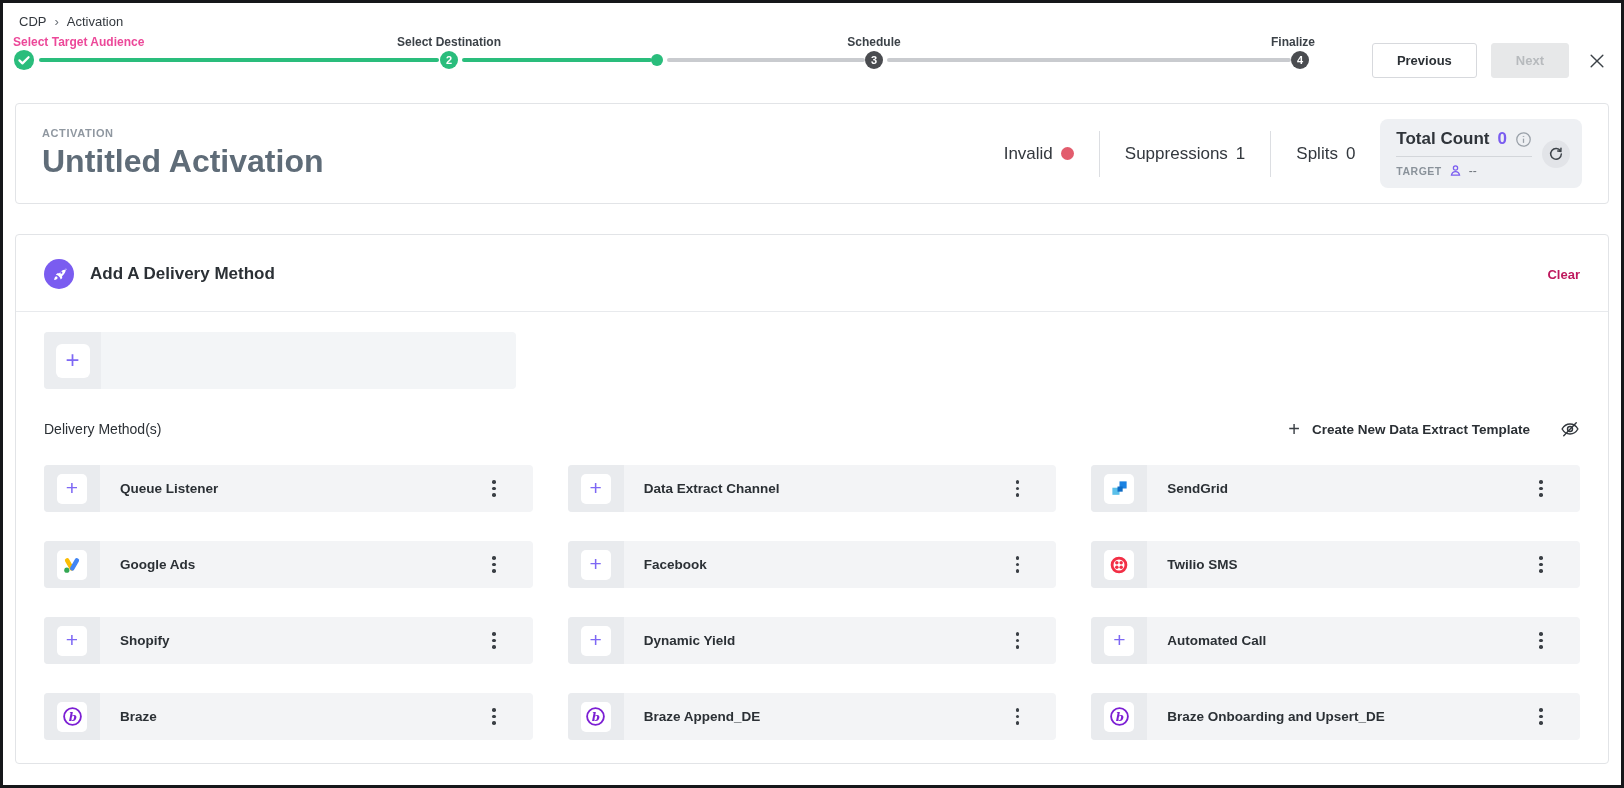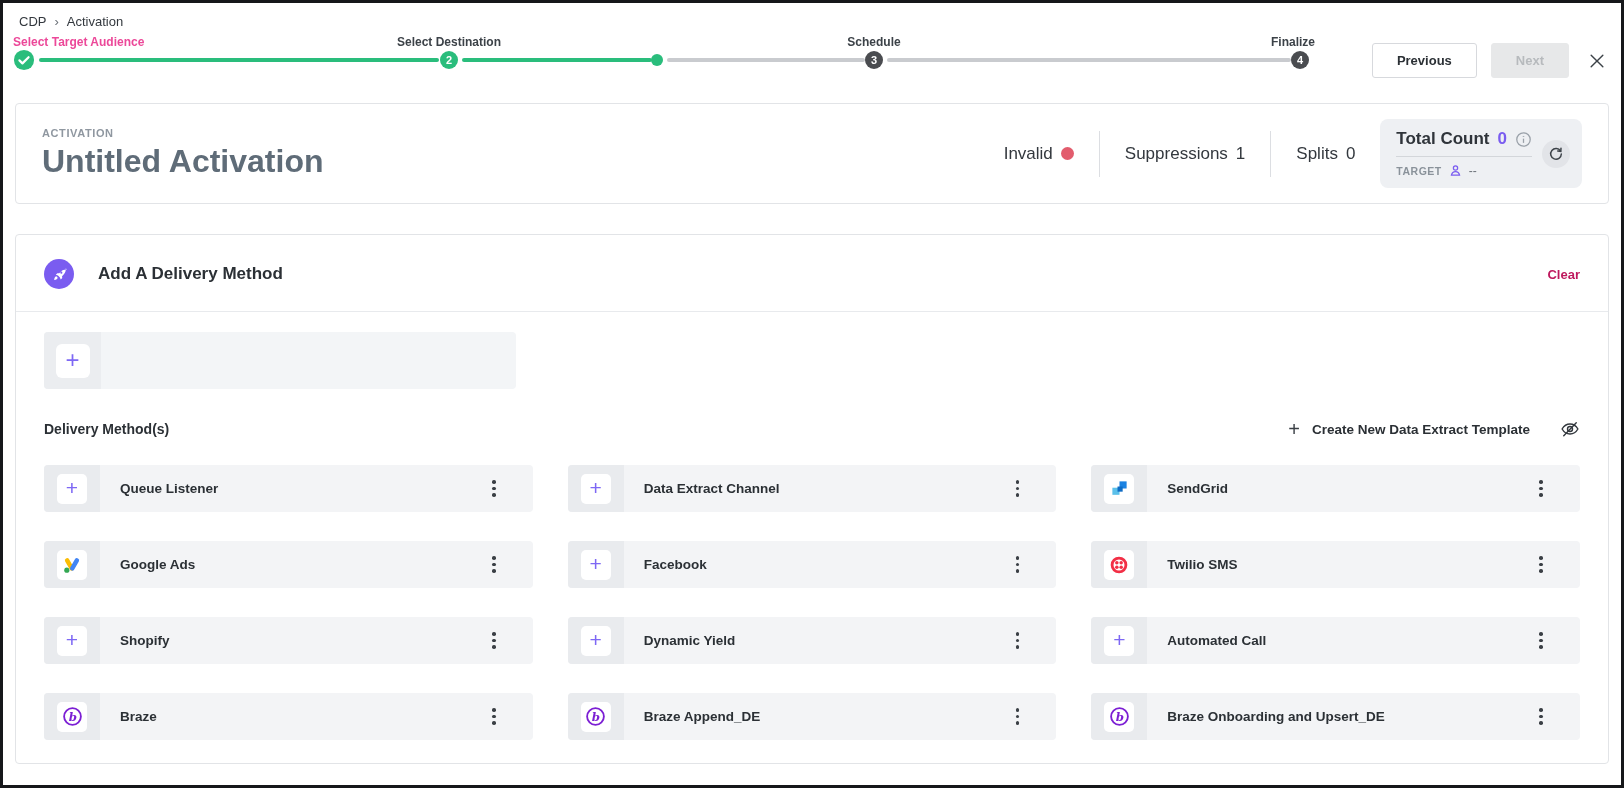--- a/index.html
+++ b/index.html
@@ -46,29 +46,29 @@
   .tc-value { font-size: 17px; font-weight: bold; color: #7a5cf0; }
   .tc-row2 { display: flex; align-items: center; gap: 6px; margin-top: 6px; }
   .tc-target-label { font-size: 10.5px; font-weight: bold; letter-spacing: 0.5px; color: #8a929a; }
   .tc-target-value { font-size: 12px; color: #6b7178; }
   .refresh-btn { width: 28px; height: 28px; border-radius: 50%; background: #e2e4e8; display: flex; align-items: center; justify-content: center; cursor: pointer; }
 
   
   .delivery-card { margin: 30px 12px 0; border: 1px solid #e2e4e7; border-radius: 4px; padding: 24px 28px 30px; height: 530px; }
   .delivery-header { display: flex; align-items: center; }
   .rocket-badge { width: 30px; height: 30px; border-radius: 50%; background: #7a5cf0; display: flex; align-items: center; justify-content: center; }
-  .delivery-title { font-size: 17px; font-weight: bold; color: #2b3035; margin-left: 24px; }
+  .delivery-title { font-size: 17px; font-weight: bold; color: #2b3035; margin-left: 16px; }
   .clear-link { margin-left: auto; font-size: 13px; font-weight: 700; color: #be185d; cursor: pointer; }
   .card-divider { height: 1px; background: #e8eaed; margin: 22px -28px 0; }
   .add-slot { margin-top: 20px; width: 472px; height: 57px; background: #f3f5f7; border-radius: 4px; display: flex; overflow: hidden; cursor: pointer; }
   .add-slot-left { width: 57px; height: 100%; background: #ebedf0; display: flex; align-items: center; justify-content: center; }
   .white-badge { width: 34px; height: 34px; background: #fff; border-radius: 6px; display: flex; align-items: center; justify-content: center; }
   .plus-glyph { color: #7e68f4; font-size: 24px; font-weight: 400; line-height: 1; transform: translateY(-1px); }
   .methods-header { margin-top: 30px; display: flex; align-items: center; }
-  .methods-label { font-size: 14px; font-weight: 700; color: #2b3035; }
+  .methods-label { font-size: 14px; font-weight: 400; color: #2b3035; }
   .create-template { margin-left: auto; display: flex; align-items: center; gap: 12px; cursor: pointer; }
   .create-plus { font-size: 20px; font-weight: 300; color: #3a3f45; line-height: 1; }
   .create-label { font-size: 13.5px; font-weight: bold; color: #2b3035; }
   .eyeoff-wrap { margin-left: 30px; display: flex; align-items: center; cursor: pointer; }
 
   .methods-grid { margin-top: 26px; display: grid; grid-template-columns: repeat(3, 1fr); column-gap: 35px; row-gap: 29px; }
   .tile { height: 47px; background: #f3f4f6; border-radius: 4px; display: flex; align-items: center; overflow: hidden; cursor: pointer; }
   .tile-icon-zone { width: 56px; height: 100%; background: #e9ebee; display: flex; align-items: center; justify-content: center; flex-shrink: 0; }
   .tile-badge { width: 30px; height: 30px; background: #fff; border-radius: 5px; display: flex; align-items: center; justify-content: center; }
   .tile-badge .plus-glyph { font-size: 21px; }

